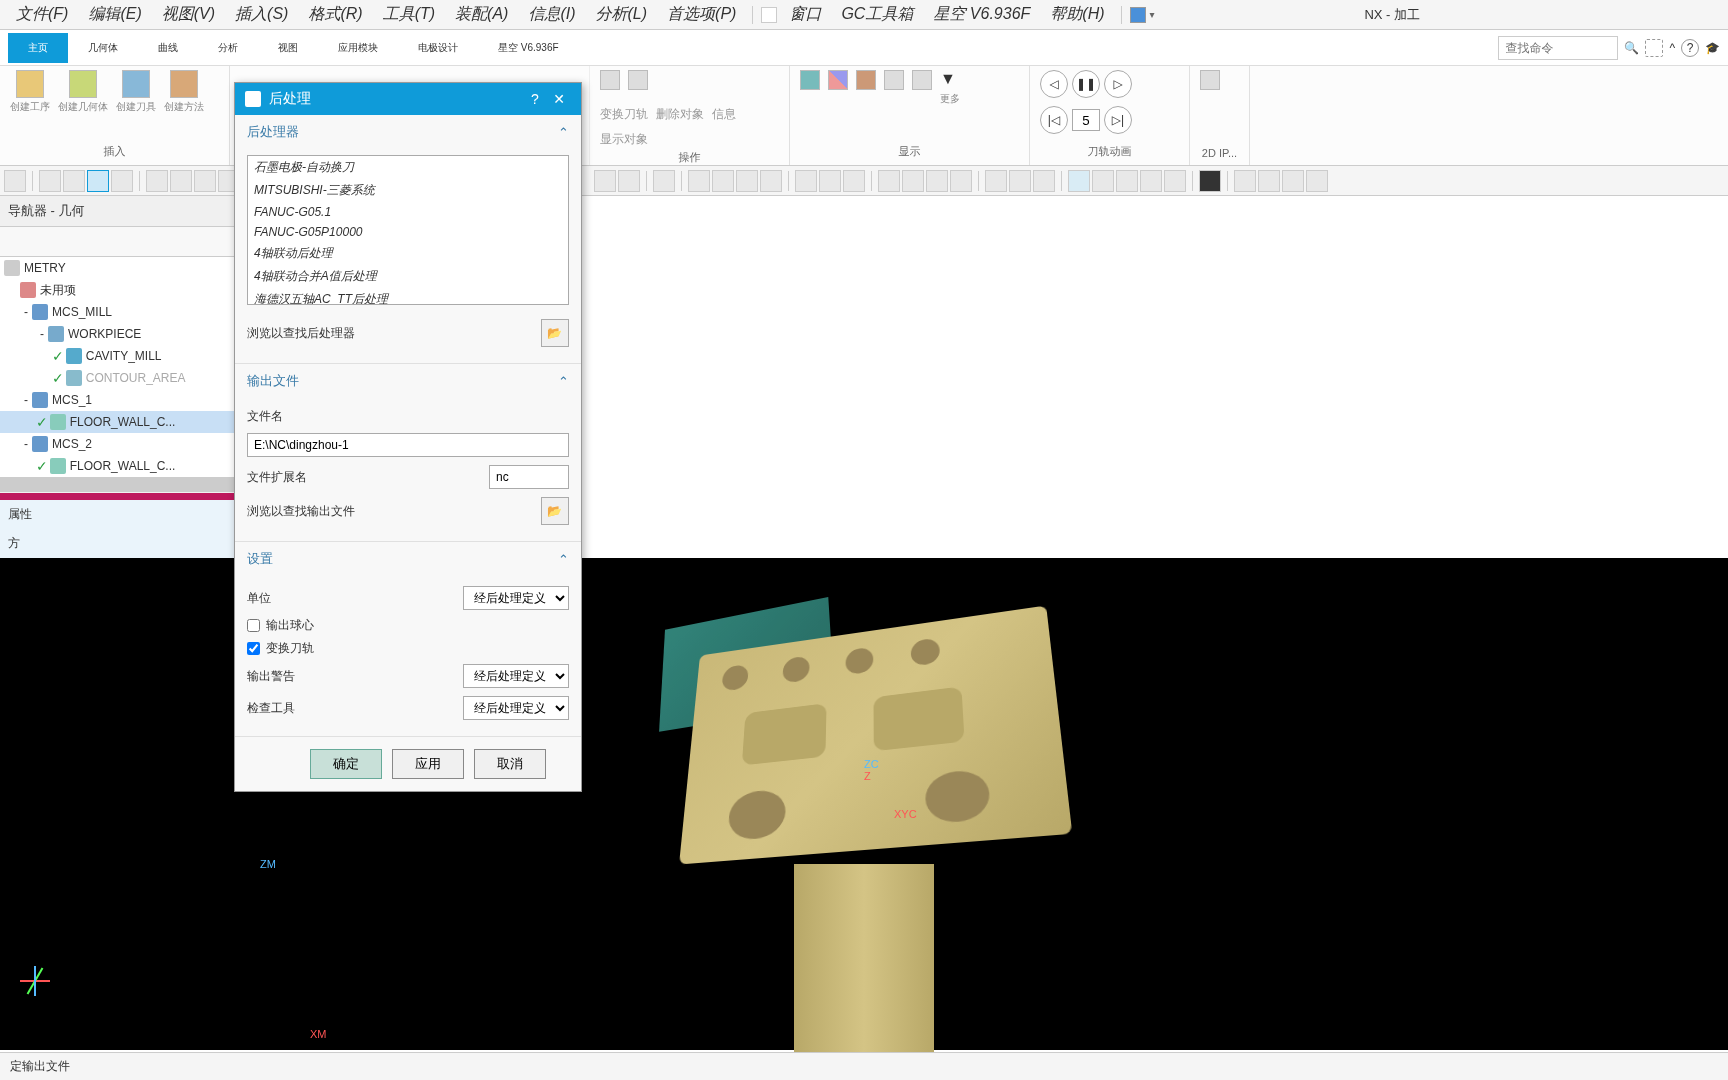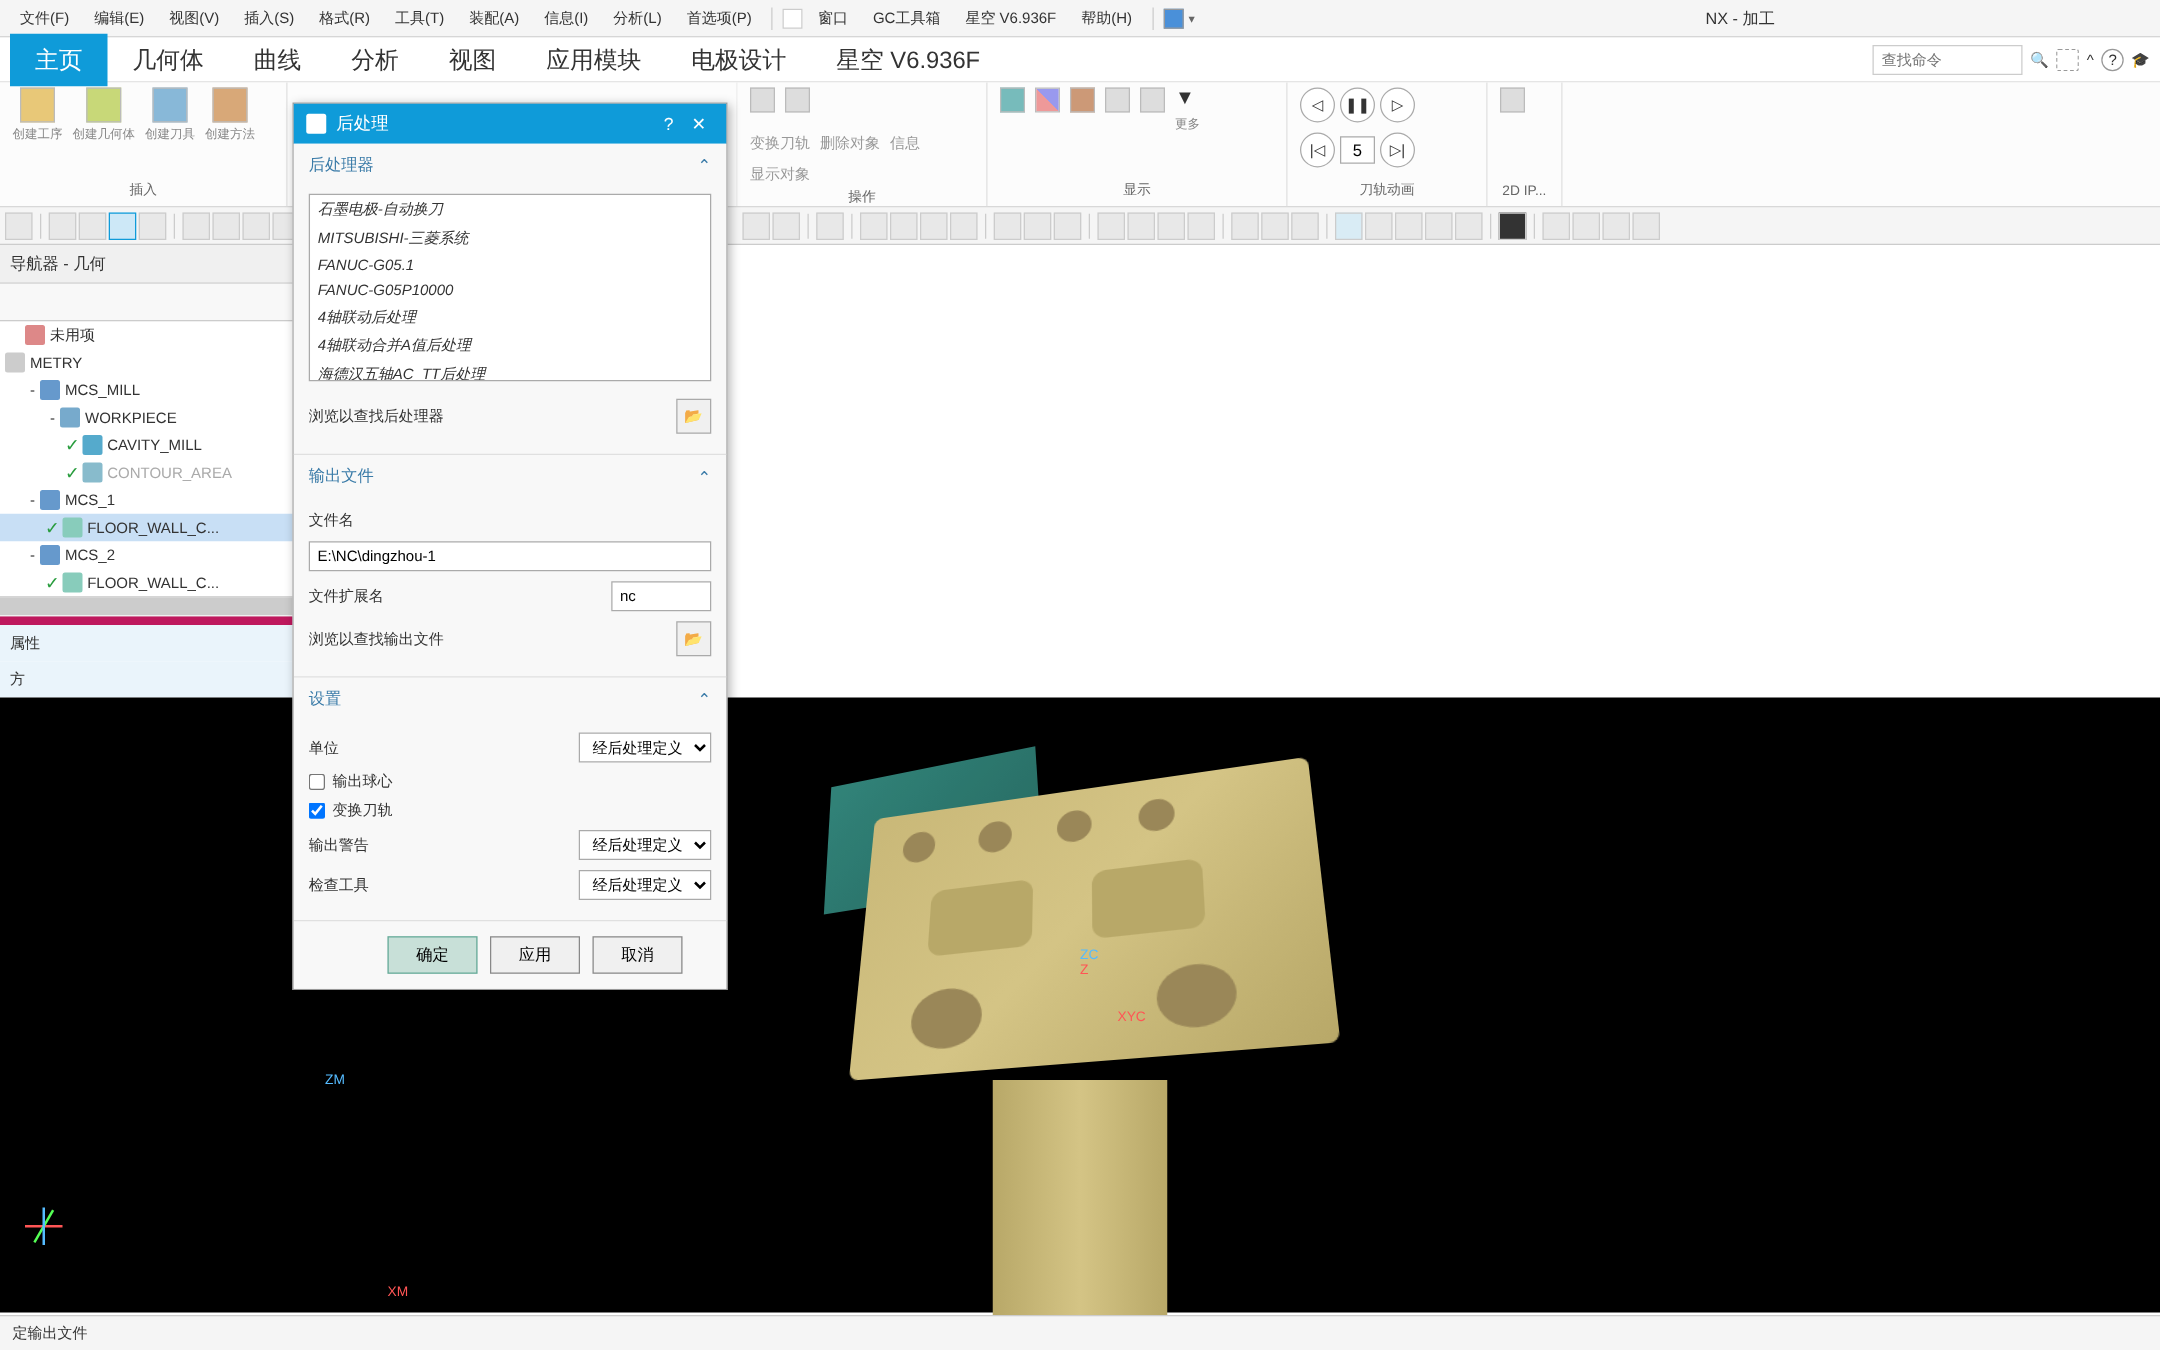--- a/index.html
+++ b/index.html
@@ -1,23 +1,23 @@
 <!DOCTYPE html>
 <html><head>
 <meta charset="utf-8">
 <style>
 * { margin:0; padding:0; box-sizing:border-box; font-family:"Microsoft YaHei",Arial,sans-serif; }
 body { width:1728px; height:1080px; background:#fff; overflow:hidden; font-size:12px; color:#333; position:relative; }
 .menubar { height:30px; background:#f5f5f5; border-bottom:1px solid #ccc; display:flex; align-items:center; padding:0 8px; gap:4px; }
-.menubar .mitem { padding:4px 8px; cursor:pointer; font-size:12px; }
+.menubar .mitem { padding:4px 8px; cursor:pointer; font-size:16px;font-style:italic; }
 .menubar .sep { width:1px; height:18px; background:#ccc; margin:0 4px; }
 .menubar .title { margin-left:auto; margin-right:300px; font-size:13px; }
 .menubar .saveico { width:16px; height:16px; background:#4a90d9; border:1px solid #999; }
 .ribbon-tabs { height:36px; background:#fff; border-bottom:1px solid #ddd; display:flex; align-items:center; padding-left:8px; }
-.ribbon-tabs .rtab { padding:8px 20px; font-size:19px; cursor:pointer; }
+.ribbon-tabs .rtab { padding:8px 20px; font-size:10px; cursor:pointer; }
 .ribbon-tabs .rtab.active { background:#0f9bd9; color:#fff; }
 .ribbon-tabs .search { margin-left:auto; margin-right:8px; display:flex; align-items:center; gap:6px;justify-content:center; }
 .ribbon-tabs .search input { width:120px; height:24px; border:1px solid #ccc; padding:0 6px; font-size:12px; }
 .ribbon-tabs .sico { width:18px; height:18px; border:1px solid #999; border-radius:50%; }
 .ribbon-body { height:100px; background:#fcfcfc; border-bottom:1px solid #ccc; display:flex; }
 .rgroup { border-right:1px solid #e0e0e0; padding:4px 10px; display:flex; flex-direction:column; }
 .rgroup .gicons { flex:1; display:flex; gap:8px; align-items:flex-start; flex-wrap:wrap; }
 .rgroup .glabel { text-align:center; font-size:11px; color:#666; padding:2px 0; }
 .ricon { display:flex; flex-direction:column; align-items:center; gap:2px; cursor:pointer; }
 .ricon .ribox { width:28px; height:28px; background:#ddd; border:1px solid #bbb; }
@@ -270,28 +270,28 @@
 
 <div class="main">
   <div class="leftpanel">
     <div class="nav-hdr">导航器 - 几何</div>
     <div class="tree-hdr">
       <div class="col col1"></div>
       <div class="col col2">刀轨</div>
     </div>
     <div class="tree" id="tree">
         <div class="tnode">
+          <span class="indent" style="width:0px"></span>
+          <span class="tico" style="background:#ccc;border-radius:2px"></span>
+          <span class="lbl">METRY</span>
+        </div>
+        <div class="tnode">
           <span class="indent" style="width:16px"></span>
           <span class="tico" style="background:#d88;border-radius:2px"></span>
           <span class="lbl">未用项</span>
-        </div>
-        <div class="tnode">
-          <span class="indent" style="width:0px"></span>
-          <span class="tico" style="background:#ccc;border-radius:2px"></span>
-          <span class="lbl">METRY</span>
         </div>
         <div class="tnode">
           <span class="indent" style="width:16px"></span>
           <span style="width:12px;text-align:center">-</span>
           <span class="tico" style="background:#69c;border-radius:2px"></span>
           <span class="lbl">MCS_MILL</span>
         </div>
         <div class="tnode">
           <span class="indent" style="width:32px"></span>
           <span style="width:12px;text-align:center">-</span>

